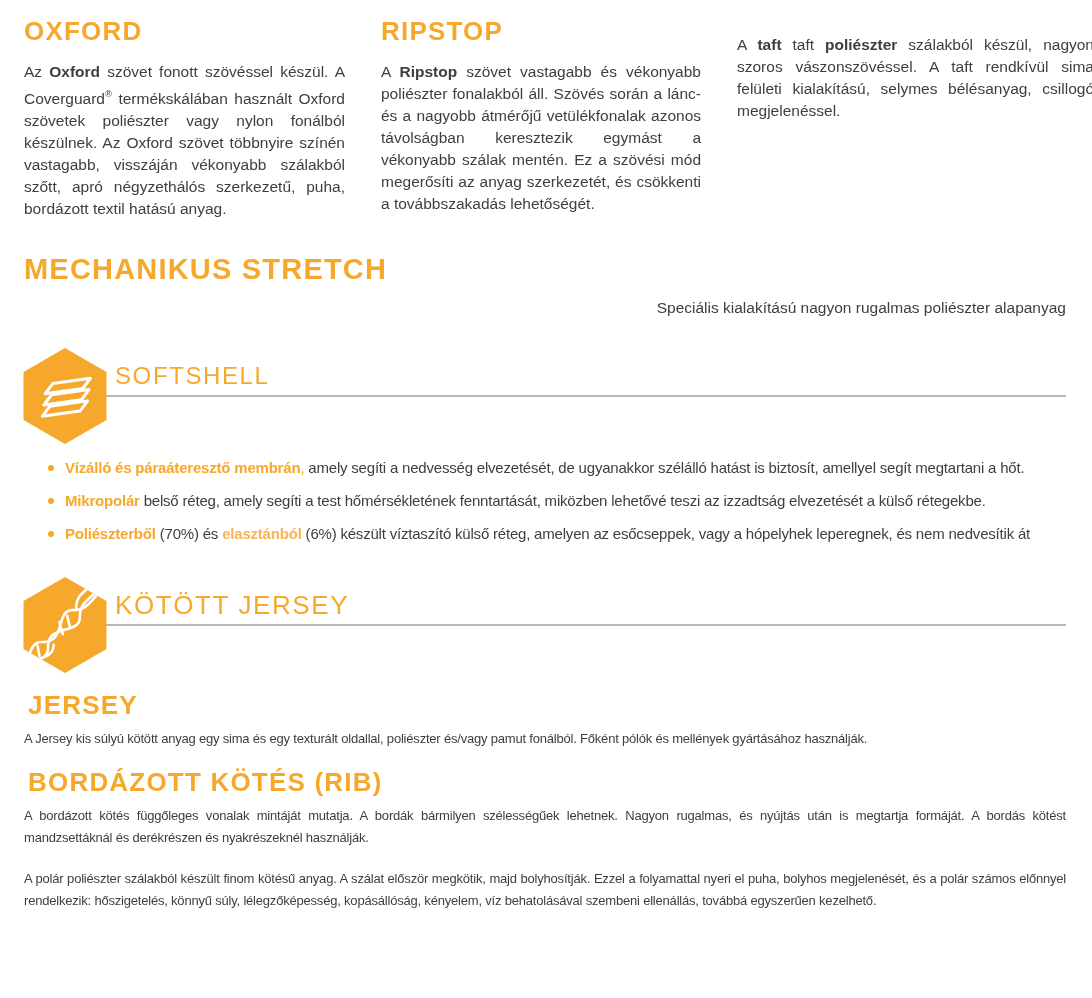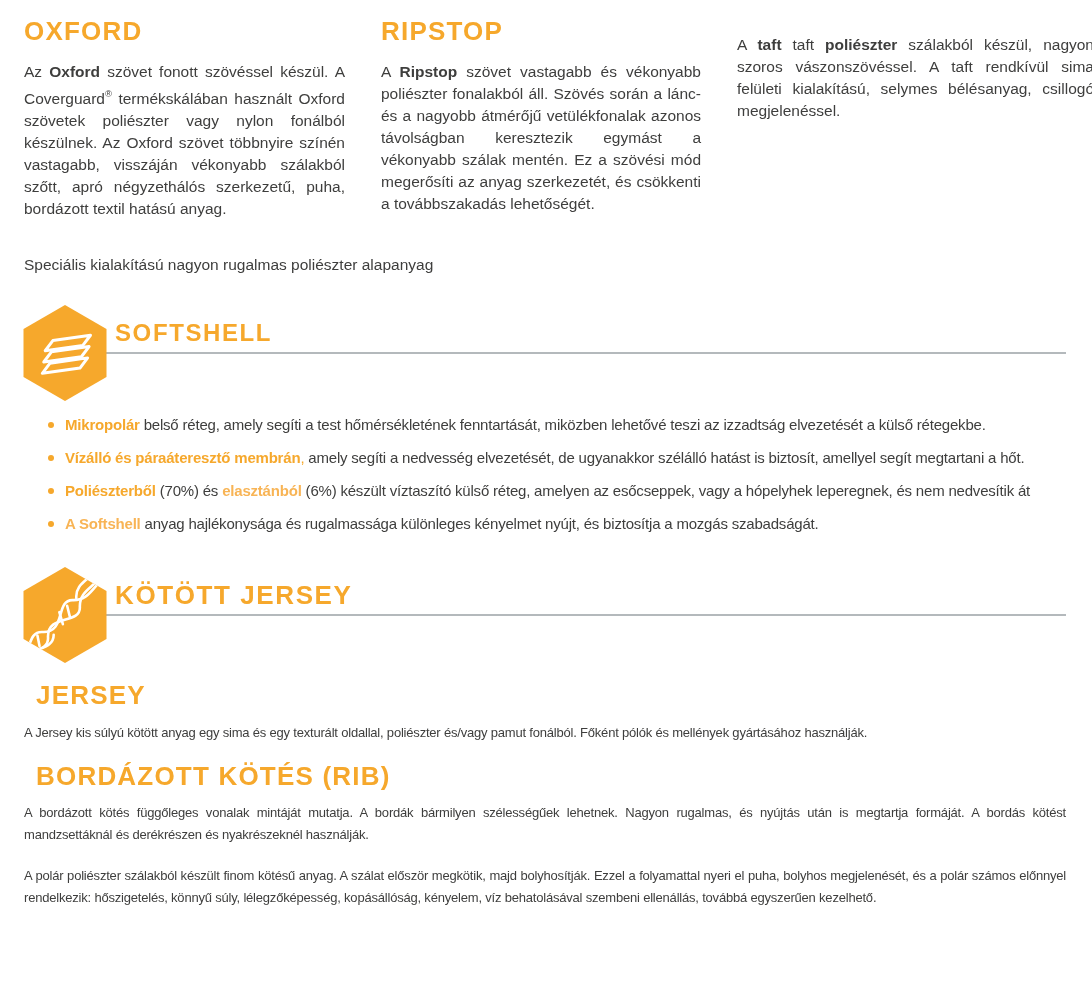--- a/index.html
+++ b/index.html
@@ -15,40 +15,40 @@
 
   
   .cols{display:grid;grid-template-columns:321px 320px 357px;column-gap:22px;gap:36px;}
   .col-title{margin:0;font-size:26px;line-height:1.05;font-weight:700;letter-spacing:1.2px;color:var(--accent);}
   .body{font-size:15.5px;line-height:22px;margin:16px 0 0;color:var(--text);}
   .just{text-align:justify;}
 
   
   .mech{margin-top:34px;}
   .h-big{margin:0;font-size:29px;line-height:1.05;font-weight:700;letter-spacing:1.2px;color:var(--accent);}
-  .mech .body{margin-top:12px;}
+  .mech .body{margin-top:12px;text-align:right;}
 
   
   .banner{position:relative;height:96px;margin-top:29px;}
   .banner .hex{position:absolute;left:-2px;top:0;width:86px;height:96px;z-index:2;}
   .banner .rule{position:absolute;left:74px;right:0;top:47px;height:2px;background:var(--rule);z-index:1;}
-  .banner-title{position:absolute;left:91px;top:15px;margin:0;font-size:24px;line-height:1.1;font-weight:700;letter-spacing:1.6px;color:var(--accent);z-index:3;}
+  .banner-title{position:absolute;left:91px;top:15px;margin:0;font-size:24px;line-height:1.1;font-weight:400;letter-spacing:1.6px;color:var(--accent);z-index:3;}
   .banner2{margin-top:32px;}
   .banner2 .banner-title{font-size:26px;top:14px;}
 
   .intro{margin-top:22px;}
 
   
   .bullets{list-style:none;margin:13px 0 0;padding:0 0 0 24px;}
   .bullets li{position:relative;padding-left:17px;margin-top:11px;font-size:15px;line-height:22px;letter-spacing:-0.2px;}
   .bullets li::before{content:"";position:absolute;left:0;top:8px;width:6px;height:6px;border-radius:50%;background:var(--accent);}
 
   
   .sub{margin-top:19px;}
-  .sub-title{margin:12px;font-size:26px;line-height:1.05;font-weight:700;letter-spacing:1.2px;color:var(--accent);}
+  .sub-title{margin:4px;font-size:26px;line-height:1.05;font-weight:700;letter-spacing:1.2px;color:var(--accent);}
   .sub .body{margin-top:9px;font-size:13px;letter-spacing:-0.2px;}
 
   
   .seg-n{}
   .seg-b{font-weight:700;}
   .seg-ob{font-weight:700;color:var(--accent);}
   .seg-olb{font-weight:700;color:var(--accent-light);}
   .seg-o{color:var(--accent);}
   .seg-sup{font-size:9.5px;vertical-align:7px;}
 </style>
@@ -65,42 +65,42 @@
     <article class="col">
       <h2 class="col-title">RIPSTOP</h2>
       <p class="body just"><span class="seg-n">A </span><span class="seg-b">Ripstop</span><span class="seg-n"> szövet vastagabb és vékonyabb poliészter fonalakból áll. Szövés során a lánc- és a nagyobb átmérőjű vetülékfonalak azonos távolságban keresztezik egymást a vékonyabb szálak mentén. Ez a szövési mód megerősíti az anyag szerkezetét, és csökkenti a továbbszakadás lehetőségét.</span></p>
     </article>
     <article class="col">
       <p class="body just"><span class="seg-n">A </span><span class="seg-b">taft</span><span class="seg-n"> taft </span><span class="seg-b">poliészter</span><span class="seg-n"> szálakból készül, nagyon szoros vászonszövéssel. A taft rendkívül sima felületi kialakítású, selymes bélésanyag, csillogó megjelenéssel.</span></p>
     </article>
   </section>
 
   <section class="mech">
+    <h2 class="h-big">MECHANIKUS STRETCH</h2>
     <p class="body">Speciális kialakítású nagyon rugalmas poliészter alapanyag</p>
   </section>
 
   <div class="banner">
     <svg class="hex" viewBox="0 0 86 96" aria-hidden="true">
       <polygon points="43,0 84.5,24 84.5,72 43,96 1.5,72 1.5,24" fill="#F6A82C"></polygon>
       <g stroke="#ffffff" stroke-width="3" fill="none" stroke-linejoin="round" transform="translate(43,50) rotate(-8)">
         <path d="M -19,-7 L 19,-7 L 28,-16 L -10,-16 Z"></path>
         <path d="M -22,4 L 16,4 L 25,-5 L -13,-5 Z"></path>
         <path d="M -25,15 L 13,15 L 22,6 L -16,6 Z"></path>
       </g>
     </svg>
     <div class="rule"></div>
     <h2 class="banner-title">SOFTSHELL</h2>
   </div>
 
 
   <ul class="bullets">
+    <li><span><span class="seg-ob">Vízálló és páraáteresztő membrán</span><span class="seg-o">,</span><span class="seg-n"> amely segíti a nedvesség elvezetését, de ugyanakkor szélálló hatást is biztosít, amellyel segít megtartani a hőt.</span></span></li>
     <li><span><span class="seg-ob">Mikropolár</span><span class="seg-n"> belső réteg, amely segíti a test hőmérsékletének fenntartását, miközben lehetővé teszi az izzadtság elvezetését a külső rétegekbe.</span></span></li>
-    <li><span><span class="seg-ob">Vízálló és páraáteresztő membrán</span><span class="seg-o">,</span><span class="seg-n"> amely segíti a nedvesség elvezetését, de ugyanakkor szélálló hatást is biztosít, amellyel segít megtartani a hőt.</span></span></li>
     <li><span><span class="seg-ob">Poliészterből</span><span class="seg-n"> (70%) és </span><span class="seg-olb">elasztánból</span><span class="seg-n"> (6%) készült víztaszító külső réteg, amelyen az esőcseppek, vagy a hópelyhek leperegnek, és nem nedvesítik át</span></span></li>
-    <li><span><span class="seg-olb">A Softshell</span><span class="seg-n"> anyag hajlékonysága és rugalmassága különleges kényelmet nyújt, és biztosítja a mozgás szabadságát.</span></span></li>
   </ul>
 
   <div class="banner banner2">
     <svg class="hex" viewBox="0 0 86 96" aria-hidden="true">
       <defs>
         <clipPath id="hexclip">
             <polygon points="43,0 84.5,24 84.5,72 43,96 1.5,72 1.5,24"></polygon>
           </clipPath>
       </defs>
       <polygon points="43,0 84.5,24 84.5,72 43,96 1.5,72 1.5,24" fill="#F6A82C"></polygon>

